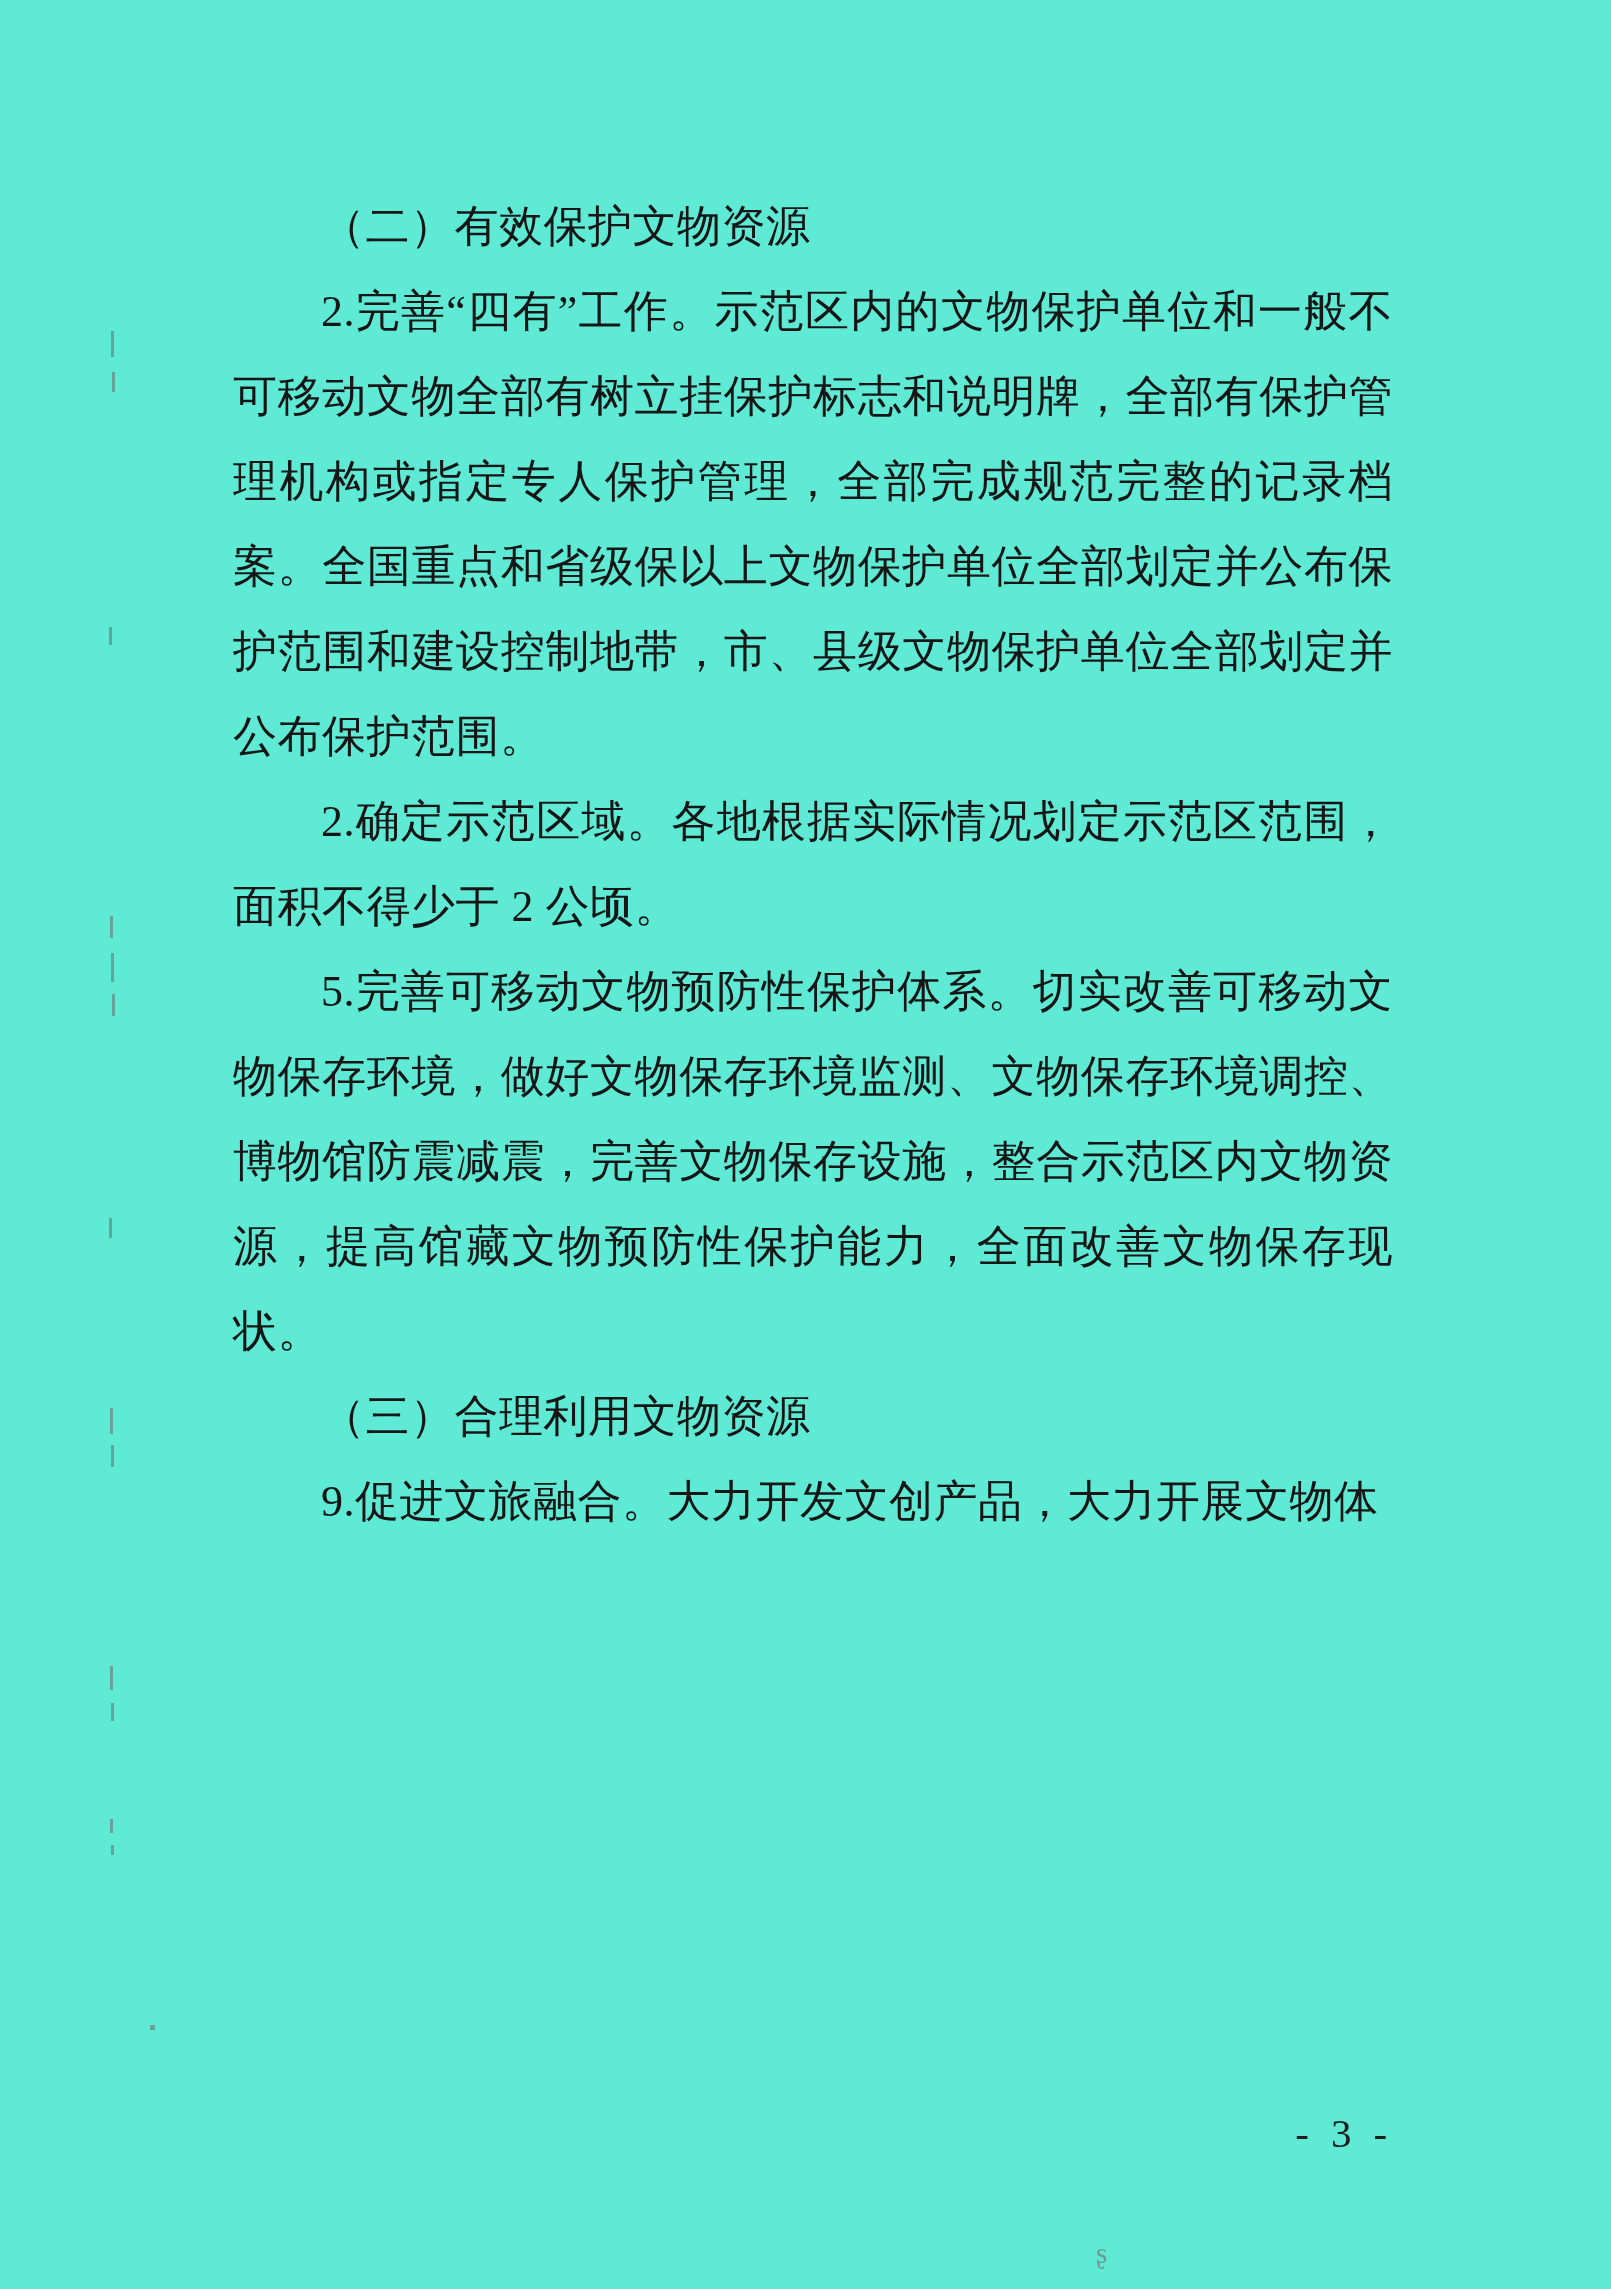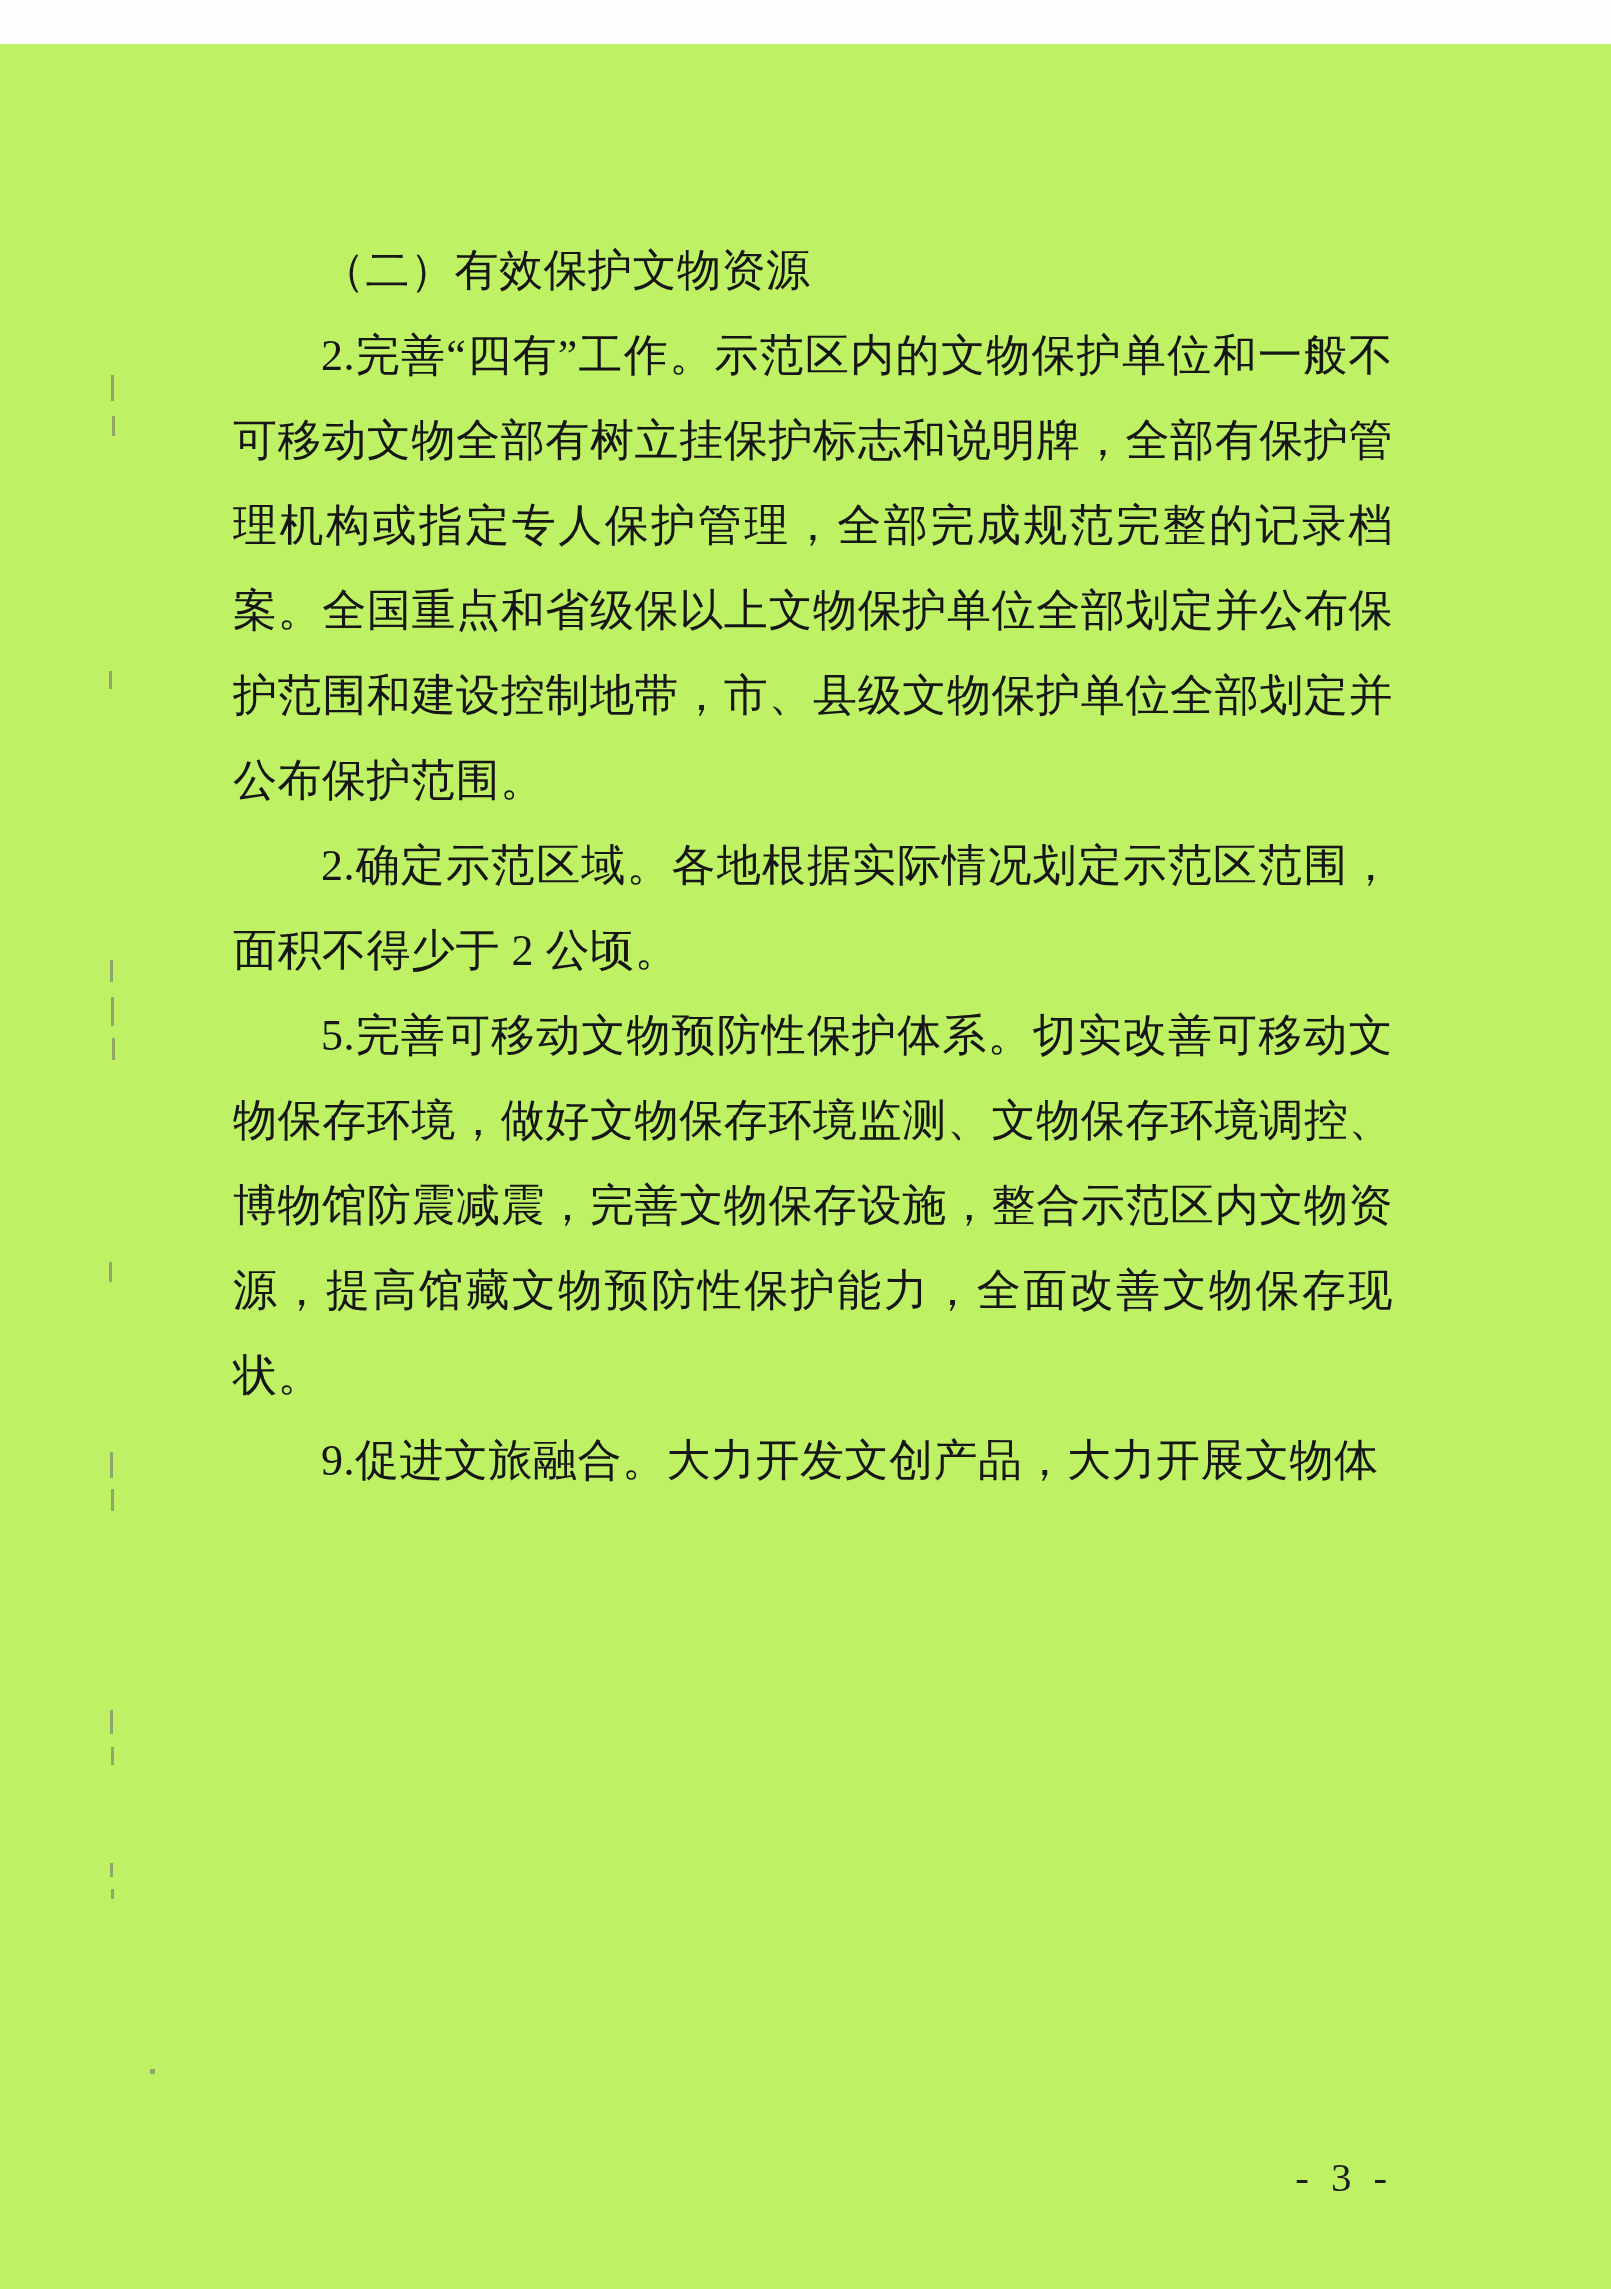--- a/index.html
+++ b/index.html
@@ -10,22 +10,21 @@
     width: 1611px;
     height: 2290px;
     background: #fdfdfc;
     position: relative;
     overflow: hidden;
     font-family: "Liberation Serif", "DejaVu Serif", serif;
   }
   .page {
     position: absolute;
     inset: 0;
-    background: #bef264;
-    margin-top: 44px;
+    background: #5eead4;
   }
   .content {
     position: absolute;
     left: 233px;
     top: 184px;
     width: 1160px;
     font-size: 44px;
     line-height: 85px;
     color: #161616;
     text-align: justify;
@@ -67,20 +66,21 @@
 </head>
 <body>
 
 <div class="page">
 
   <div class="content">
     <div class="heading">（二）有效保护文物资源</div>
     <p>2.完善“四有”工作。示范区内的文物保护单位和一般不可移动文物全部有树立挂保护标志和说明牌，全部有保护管理机构或指定专人保护管理，全部完成规范完整的记录档案。全国重点和省级保以上文物保护单位全部划定并公布保护范围和建设控制地带，市、县级文物保护单位全部划定并公布保护范围。</p>
     <p>2.确定示范区域。各地根据实际情况划定示范区范围，面积不得少于 2 公顷。</p>
     <p>5.完善可移动文物预防性保护体系。切实改善可移动文物保存环境，做好文物保存环境监测、文物保存环境调控、博物馆防震减震，完善文物保存设施，整合示范区内文物资源，提高馆藏文物预防性保护能力，全面改善文物保存现状。</p>
+    <div class="heading">（三）合理利用文物资源</div>
     <p>9.促进文旅融合。大力开发文创产品，大力开展文物体</p>
   </div>
 
   <div class="page-number">- 3 -</div>
 
   <div class="artifact" style="left:111px; top:331px;  width:2.9px; height:25.5px;"></div>
   <div class="artifact" style="left:112px; top:372px;  width:2.9px; height:19.6px;"></div>
   <div class="artifact" style="left:109px; top:627px;  width:2.9px; height:17.6px;"></div>
   <div class="artifact" style="left:110px; top:916px;  width:2.9px; height:21.6px;"></div>
   <div class="artifact" style="left:111px; top:953px;  width:2.9px; height:29px;"></div>

